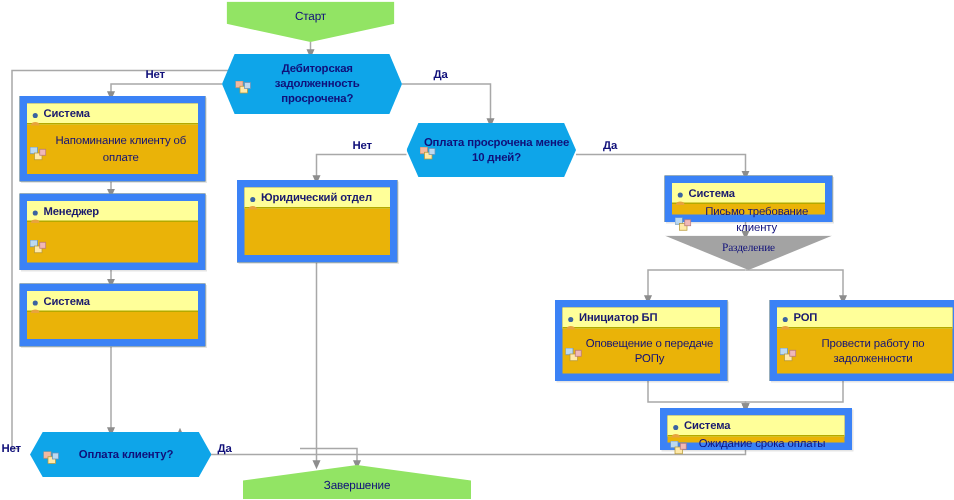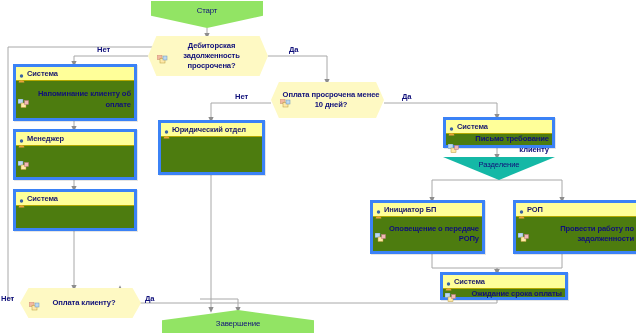--- a/index.html
+++ b/index.html
@@ -16,22 +16,22 @@
   }
   #wires{
     position:absolute;left:0;top:0;width:636px;height:333px;
     pointer-events:none;
   }
   
   .node{position:absolute;box-sizing:border-box;}
 
   
   .task{
-    background:#4d7c0f;
-    border:3px solid #3b82f6;
+    background:#eab308;
+    border:5px solid #3b82f6;
     display:flex;
     flex-direction:column;
     box-shadow:1px 1px 0 rgba(0,0,0,.10);
   }
   .task .hdr{
     height:13px;
     border-bottom:1px solid #b3a900;
     display:flex;
     align-items:center;
     gap:2px;
@@ -51,33 +51,33 @@
     flex:1 1 auto;
     display:flex;
     align-items:center;
     padding-left:14px;
     padding-right:3px;
     position:relative;
   }
   .task .body .txt{
     font-size:7.6px;
     color:#10107a;
-    font-weight:bold;
+    font-weight:normal;
     line-height:10.5px;
-    text-align:right;
+    text-align:center;
     width:100%;
     letter-spacing:-.1px;
   }
   .task .body .micro{
     position:absolute;left:2px;top:50%;transform:translateY(-50%);
   }
 
   
   .decision{
-    background:#fef9c3;
+    background:#0ea5e9;
     display:flex;align-items:center;justify-content:center;
     clip-path:polygon(7% 0%,93% 0%,100% 50%,93% 100%,7% 100%,0% 50%);
     position:absolute;
   }
   .decision .txt{
     font-size:7.6px;color:#10107a;font-weight:bold;line-height:10px;
     text-align:center;padding-left:11px;padding-right:4px;width:100%;
     box-sizing:border-box;letter-spacing:-.1px;
   }
   .decision .micro{position:absolute;left:9px;top:50%;transform:translateY(-50%);}
@@ -92,24 +92,25 @@
   .term.end{clip-path:polygon(50% 0%,100% 45%,100% 100%,0% 100%,0% 45%);}
   .term .txt{
     font-size:7.8px;color:#10107a;line-height:10px;text-align:center;
     width:100%;letter-spacing:-.1px;
   }
   .term.start .txt{padding-top:5px;}
   .term.end .txt{padding-top:9px;}
 
   
   .split{
-    background:#14b8a6;
+    background:#a3a3a3;
     clip-path:polygon(0% 0%,100% 0%,50% 100%);
     display:flex;align-items:flex-start;justify-content:center;
     position:absolute;
+    font-family:Liberation Serif, serif;
   }
   .split .txt{
     font-size:7.6px;color:#10107a;line-height:10px;text-align:center;width:100%;
     padding-top:3px;letter-spacing:-.1px;
   }
   .split .micro{position:absolute;left:7px;top:3px;}
 
   
   .micro{width:11px;height:10px;display:inline-block;flex:0 0 auto;}
   .personicon{width:7px;height:9px;display:inline-block;flex:0 0 auto;}

